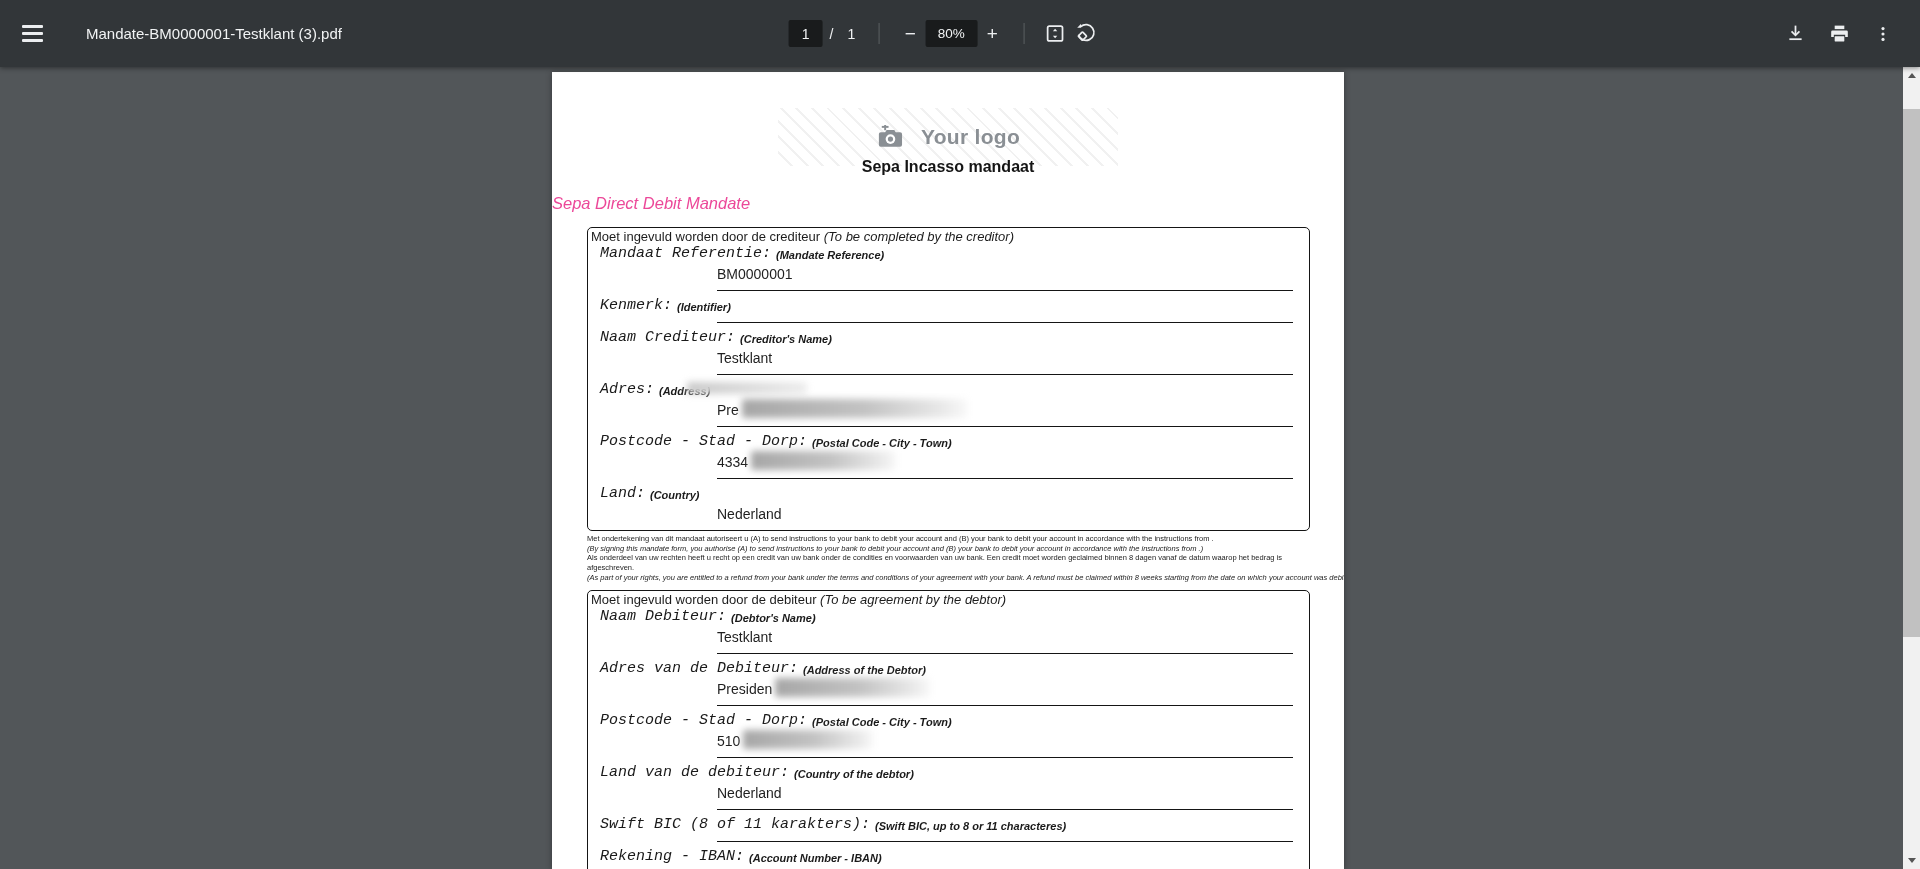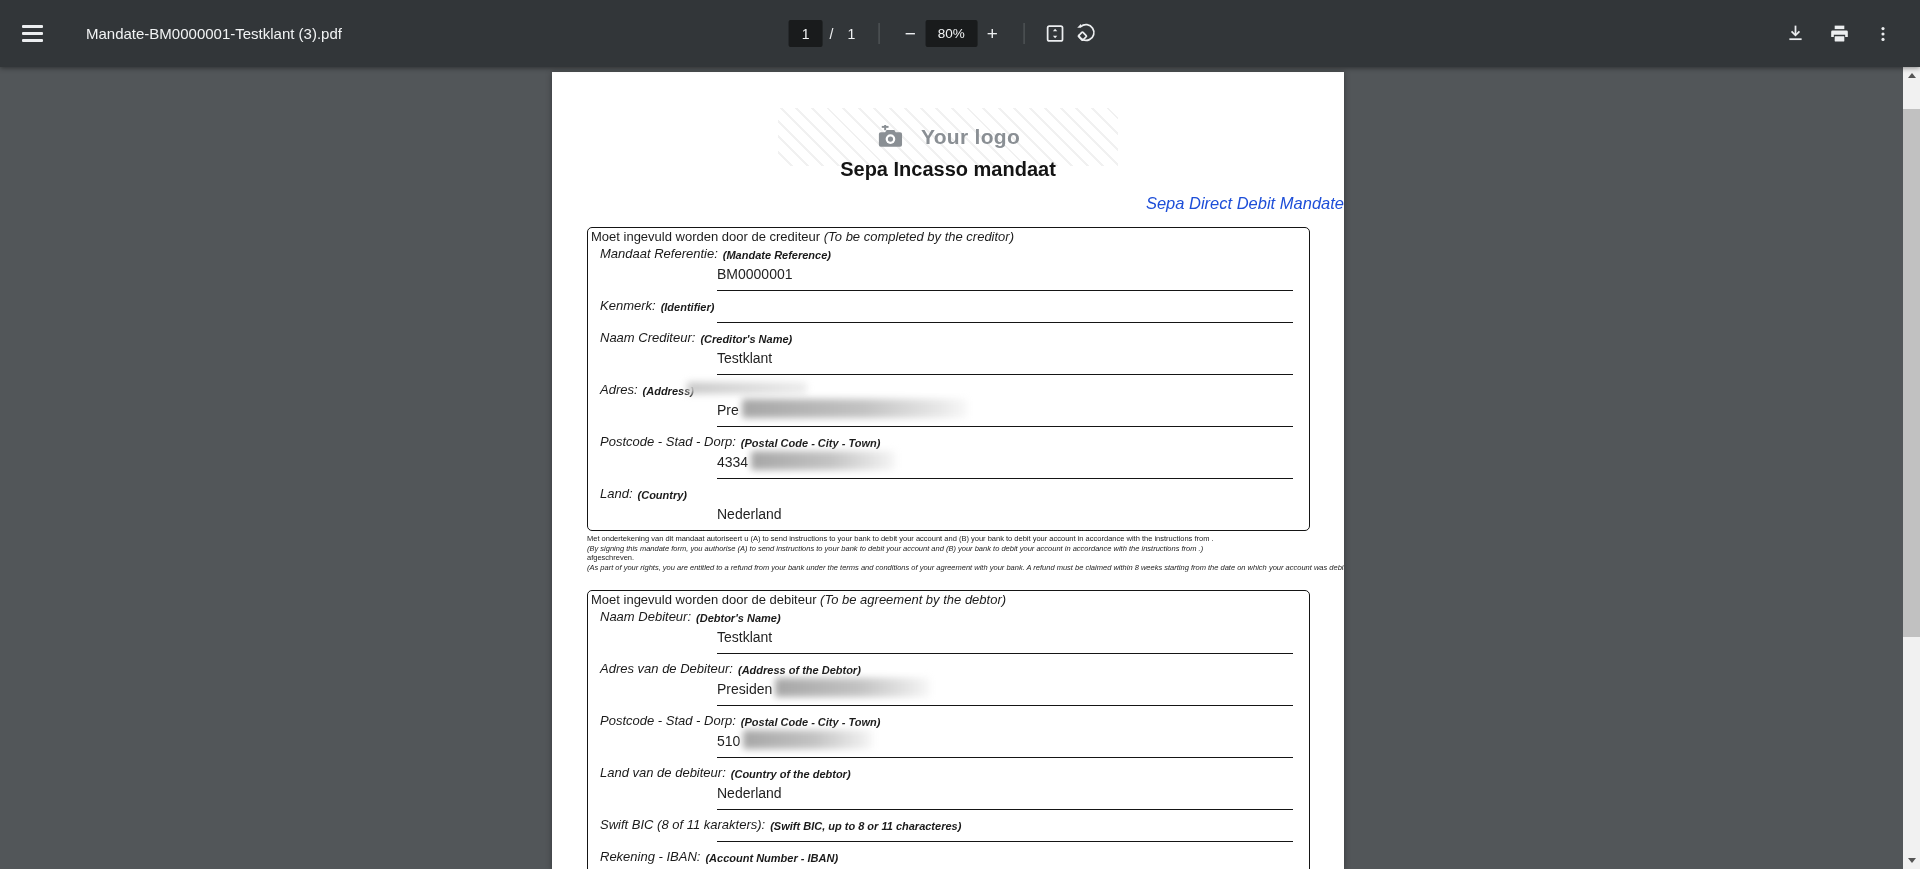--- a/index.html
+++ b/index.html
@@ -46,34 +46,34 @@
   
   .page { position:absolute; left:552px; top:72px; width:792px; height:797px;
           background:#ffffff; overflow:hidden; box-shadow:0 1px 6px rgba(0,0,0,.35); color:#1b1b1b; }
 
   .logo-hatch { position:absolute; top:36px; left:50%; transform:translateX(-50%);
                 width:340px; height:58px;
                 background:repeating-linear-gradient(45deg, rgba(0,0,0,0) 0 9px, rgba(0,0,0,.055) 9px 11px);
                 display:flex; align-items:center; justify-content:center; gap:18px; }
   .logo-text { color:#8a8f94; font-size:21px; font-weight:bold; letter-spacing:.3px; }
   .doc-heading { position:absolute; top:86px; left:0; width:100%; text-align:center;
-                 font-size:20px; font-weight:bold; color:#141414; }
-  .doc-subheading { position:absolute; top:122px; left:0; width:100%; text-align:right;
-                    font-size:16.5px; font-style:italic; color:#1d4ed8; }
+                 font-size:16px; font-weight:bold; color:#141414; }
+  .doc-subheading { position:absolute; top:122px; left:0; width:100%; text-align:left;
+                    font-size:16.5px; font-style:italic; color:#ec4899; }
 
   .form-box { position:absolute; left:35px; width:723px; border:1.6px solid #151515;
               border-radius:5px; padding-top:11px; }
   .box-creditor { top:155px; height:304px; }
   .box-debtor { top:518px; height:370px; }
   .box-header { position:absolute; top:1px; left:3px; font-size:13px; color:#1c1c1c; white-space:nowrap; }
   .box-header .hdr-en { font-style:italic; }
 
   .f-label { height:23px; padding-left:12px; font-style:italic; color:#1a1a1a;
              display:flex; align-items:flex-end; white-space:nowrap; }
-  .f-label .nl { font-size:13px; line-height:16px; }
+  .f-label .nl { font-size:15px; line-height:16px;font-family:Liberation Mono, monospace; }
   .f-label .en { font-size:11px; line-height:14px; margin-left:5px;font-weight:bold; }
   .f-value { margin-left:129px; margin-right:16px; height:29px;
              border-bottom:1.4px solid #151515; font-size:14px; color:#1f1f1f;
              display:flex; align-items:flex-end; padding-bottom:8px; position:relative; white-space:nowrap; }
   .f-value.compact { height:5px; }
   .redact { display:inline-block; height:19px; margin-left:3px; border-radius:2px;
             background:linear-gradient(to right,#a6a6a6,#c3c3c3 55%,#e8e8e8 88%,#f8f8f8);
             filter:blur(3.5px); }
   .redact-above { position:absolute; left:-30px; top:-16px; width:120px; height:12px; border-radius:2px;
             background:linear-gradient(to right,#c9c9c9,#ededed); filter:blur(3.5px); }
@@ -241,20 +241,21 @@
         </div>
         <div class="f-value">
           <span>Nederland</span>
         </div>
       </div>
     </div>
 
     <div class="legal">
       <div class="legal-line">Met ondertekening van dit mandaat autoriseert u (A) to send instructions to your bank to debit your account and (B) your bank to debit your account in accordance with the instructions from .</div>
       <div class="legal-line italic">(By signing this mandate form, you authorise (A)  to send instructions to your bank to debit your account and (B) your bank to debit your account in accordance with the instructions from .)</div>
+      <div class="legal-line">Als onderdeel van uw rechten heeft u recht op een credit van uw bank onder de condities en voorwaarden van uw bank. Een credit moet worden geclaimed binnen 8 dagen vanaf de datum waarop het bedrag is</div>
       <div class="legal-line">afgeschreven.</div>
       <div class="legal-line italic">(As part of your rights, you are entitled to a refund from your bank under the terms and conditions of your agreement with your bank. A refund must be claimed within 8 weeks starting from the date on which your account was debited.)</div>
     </div>
 
     <div class="form-box box-debtor">
       <div class="box-header">
         <span>Moet ingevuld worden door de debiteur</span>
         <span class="hdr-en">(To be agreement by the debtor)</span>
       </div>
 

